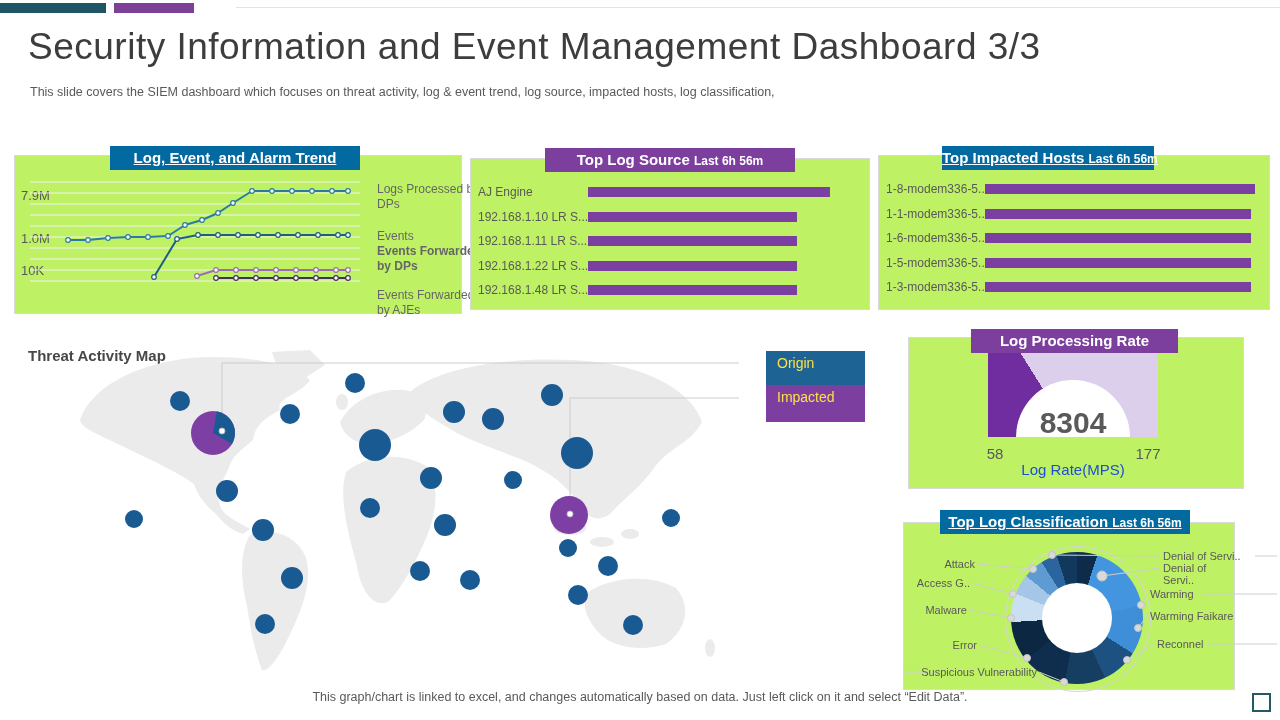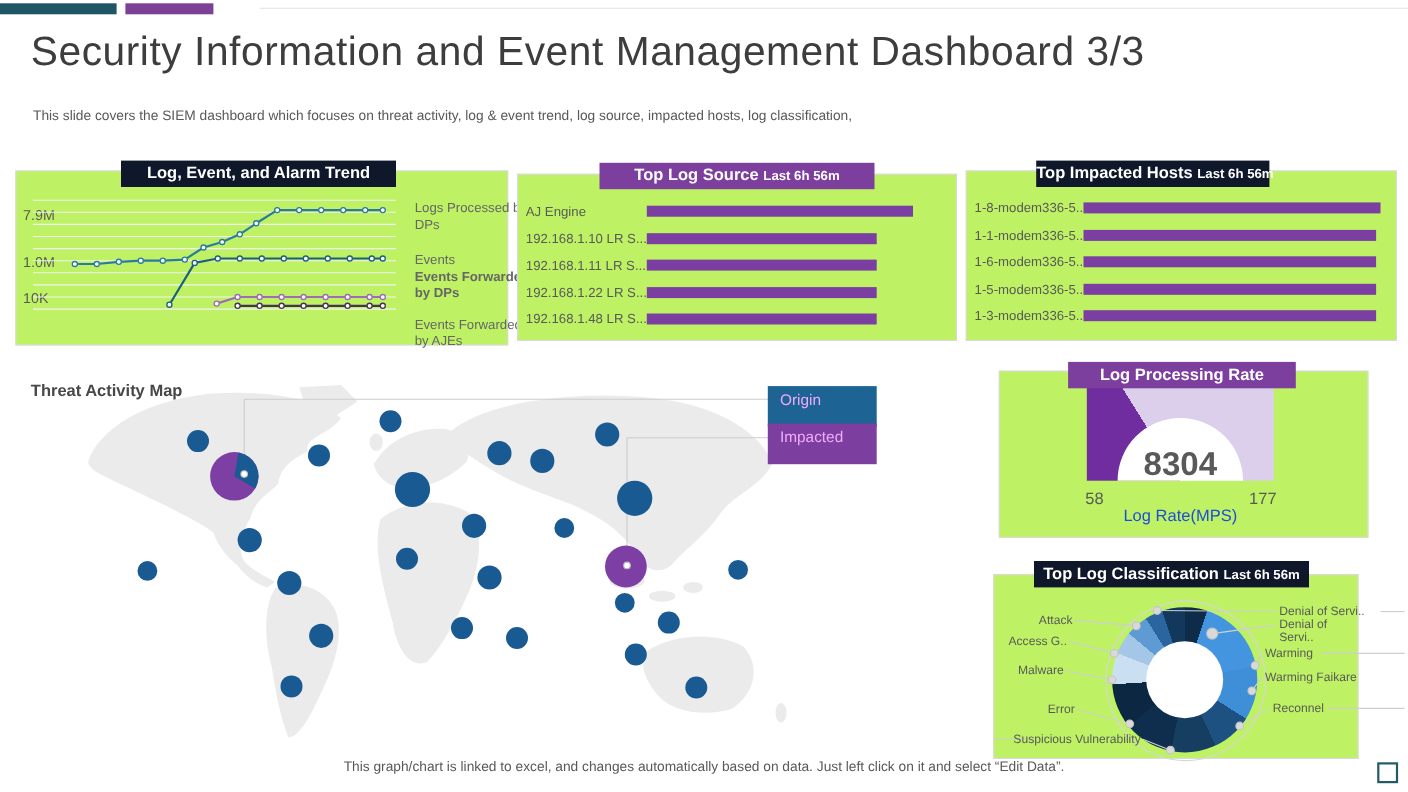--- a/index.html
+++ b/index.html
@@ -4,35 +4,35 @@
 <style>
   html,body{margin:0;padding:0;background:#fff;}
   .slide{position:relative;width:1280px;height:720px;background:#fff;overflow:hidden;
          font-family:"Liberation Sans",sans-serif;}
   .topbar{position:absolute;height:10px;top:3px;}
   .topbar.teal{left:0;width:106px;background:#1E5666;}
   .topbar.purple{left:114px;width:80px;background:#7D4097;}
   .toprule{position:absolute;left:236px;right:0;top:7px;height:1px;background:#E3E3E3;}
   .title{position:absolute;left:28px;top:26px;width:1180px;font-size:37px;color:#3D3D3D;
          letter-spacing:.5px;font-weight:400;}
-  .subtitle{position:absolute;left:30px;top:98px;width:1100px;font-size:12.5px;color:#595959;}
+  .subtitle{position:absolute;left:30px;top:85px;width:1100px;font-size:12.5px;color:#595959;}
   .footer{position:absolute;left:0;right:0;top:690px;text-align:center;font-size:12.5px;color:#595959;}
   .corner-sq{position:absolute;left:1252px;top:693px;width:15px;height:15px;border:2px solid #235A66;background:#fdfefd;}
 
   .panel{position:absolute;border:1px solid #D9D9D9;background:#bef264;}
   #trend-panel{left:14px;top:155px;width:446px;height:157px;}
   #source-panel{left:470px;top:158px;width:398px;height:150px;}
   #hosts-panel{left:878px;top:155px;width:390px;height:153px;}
   #gauge-panel{left:908px;top:337px;width:334px;height:150px;}
   #class-panel{left:903px;top:522px;width:330px;height:166px;}
 
   .hdr{position:absolute;color:#fff;font-weight:700;font-size:15px;text-align:center;
        height:24px;line-height:24px;white-space:nowrap;}
   .hdr .small{font-size:12px;font-weight:700;}
-  .hdr.blue{background:#0f172a;}
+  .hdr.blue{background:#0369a1;text-decoration:underline;}
   .hdr.purple{background:#7C3F9E;}
   #trend-hdr{left:110px;top:146px;width:250px;}
   #source-hdr{left:545px;top:148px;width:250px;}
   #hosts-hdr{left:942px;top:146px;width:212px;}
   #gauge-hdr{left:971px;top:329px;width:207px;}
   #class-hdr{left:940px;top:510px;width:250px;}
 
   #trend-svg{position:absolute;left:30px;top:177px;}
   .tick{position:absolute;font-size:13px;color:#595959;}
   .tlegend-item{position:absolute;left:362px;width:106px;font-size:12px;color:#666;line-height:15px;}
@@ -40,21 +40,21 @@
   .bar-rows{position:absolute;}
   #source-rows{left:478px;top:180px;width:352px;}
   #hosts-rows{left:886px;top:177px;width:369px;}
   .bar-row{display:flex;align-items:center;height:24.5px;}
   .bar-row .lbl{font-size:12px;color:#595959;white-space:nowrap;overflow:hidden;flex:none;}
   .bar-row .track{flex:1;}
   .bar-row .fill{height:10px;background:#7B3FA2;}
 
   #map-title{position:absolute;left:28px;top:347px;font-size:15px;font-weight:700;color:#474747;}
   #map-svg{position:absolute;left:10px;top:350px;}
-  .maplegend{position:absolute;left:698px;width:99px;height:37px;color:#f0abfc;font-size:14px;
+  .maplegend{position:absolute;left:766px;width:99px;height:37px;color:#fde047;font-size:14px;
              line-height:24px;padding-left:11px;box-sizing:border-box;}
   #origin-box{top:351px;background:#1D6394;}
   #impacted-box{top:385px;background:#7C3FA0;}
 
   #gauge-arc{position:absolute;left:988px;top:352px;width:170px;height:85px;overflow:hidden;}
   .gauge-hole{position:absolute;left:28px;top:28px;width:114px;height:114px;border-radius:50%;background:#fff;}
   #gauge-value{position:absolute;left:988px;top:406px;width:170px;text-align:center;
                font-size:30px;font-weight:700;color:#595959;}
   .gauge-min{position:absolute;left:975px;top:445px;width:40px;text-align:center;font-size:15px;color:#595959;}
   .gauge-max{position:absolute;left:1128px;top:445px;width:40px;text-align:center;font-size:15px;color:#595959;}

